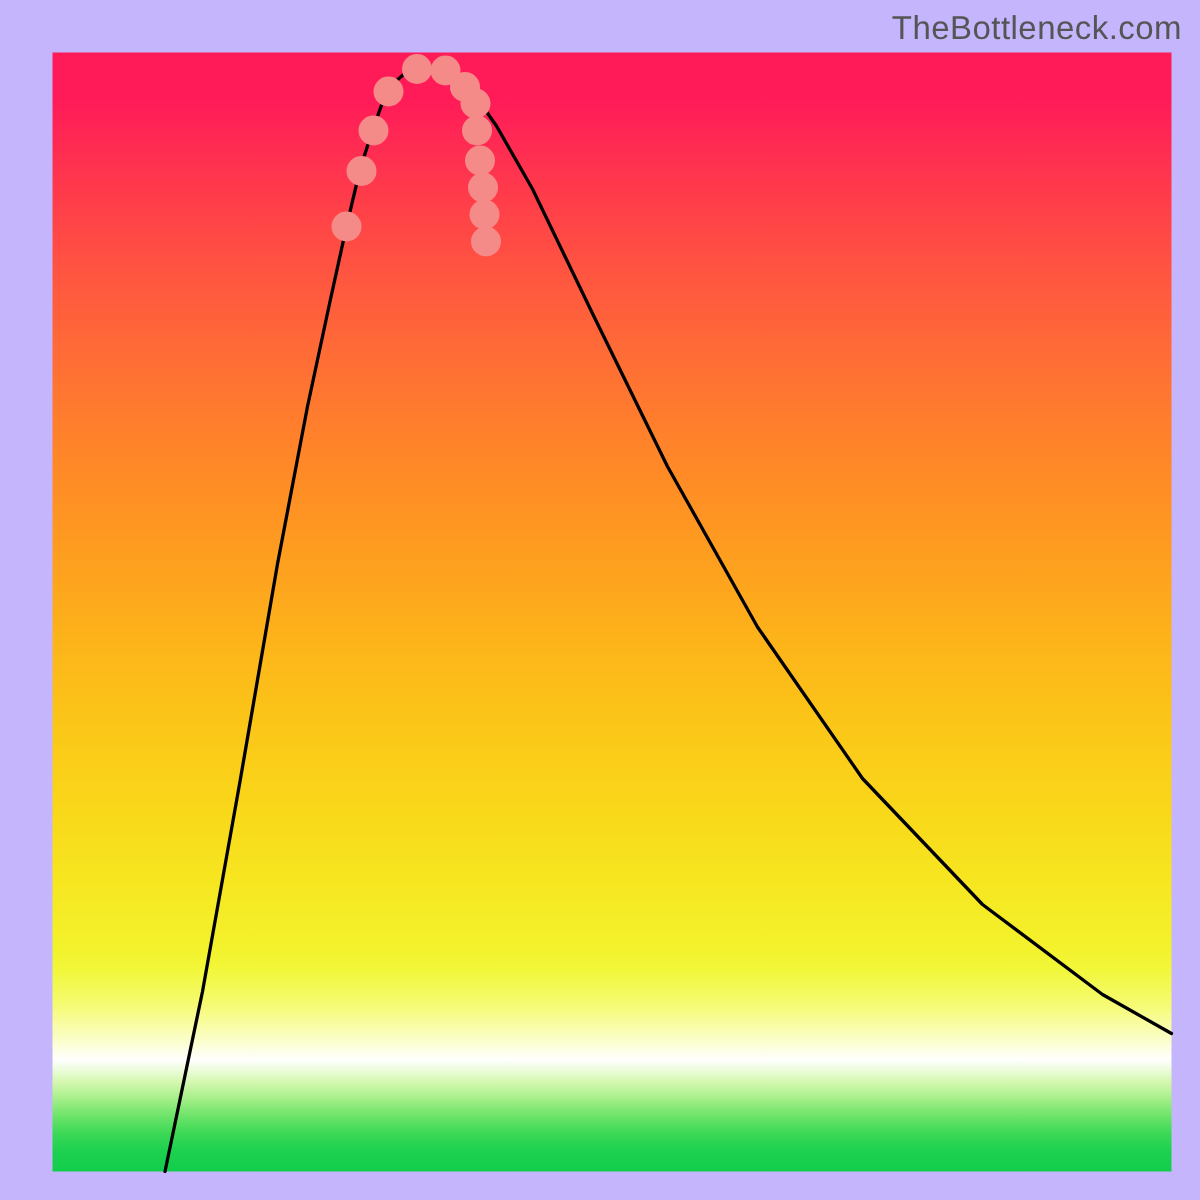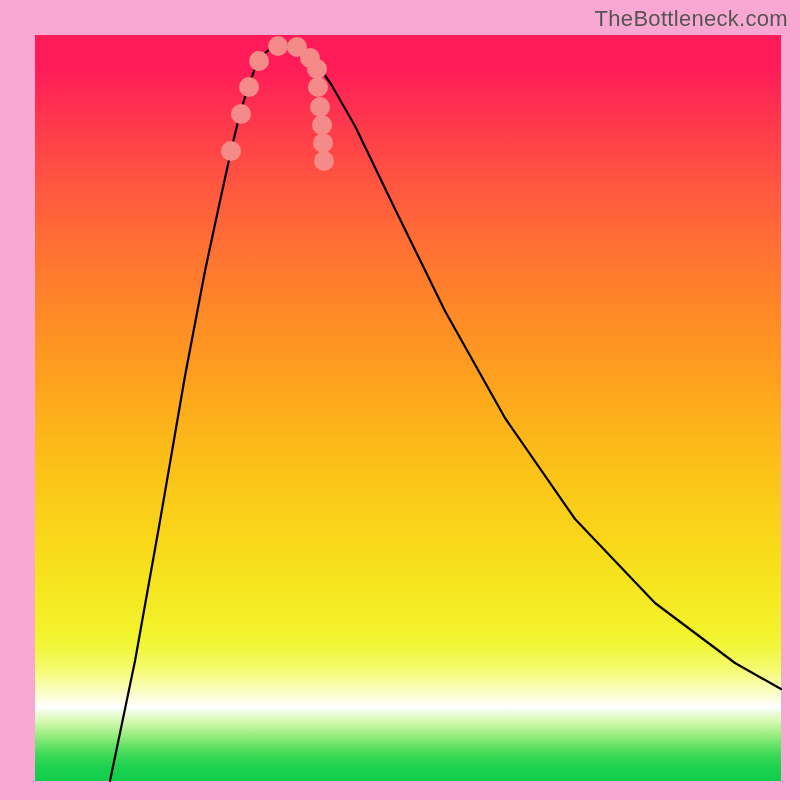--- a/index.html
+++ b/index.html
@@ -10,21 +10,21 @@
     background: #000;
     overflow: hidden;
     font-family: Arial, Helvetica, sans-serif;
   }
   .frame {
     position: absolute;
     left: 0;
     top: 0;
     width: 800px;
     height: 800px;
-    background: #f9a8d4;
+    background: #c4b5fd;
   }
   .plot {
     position: absolute;
     left: 35px;
     top: 35px;
     width: 746px;
     height: 746px;
     
     background: linear-gradient(
       to bottom,

